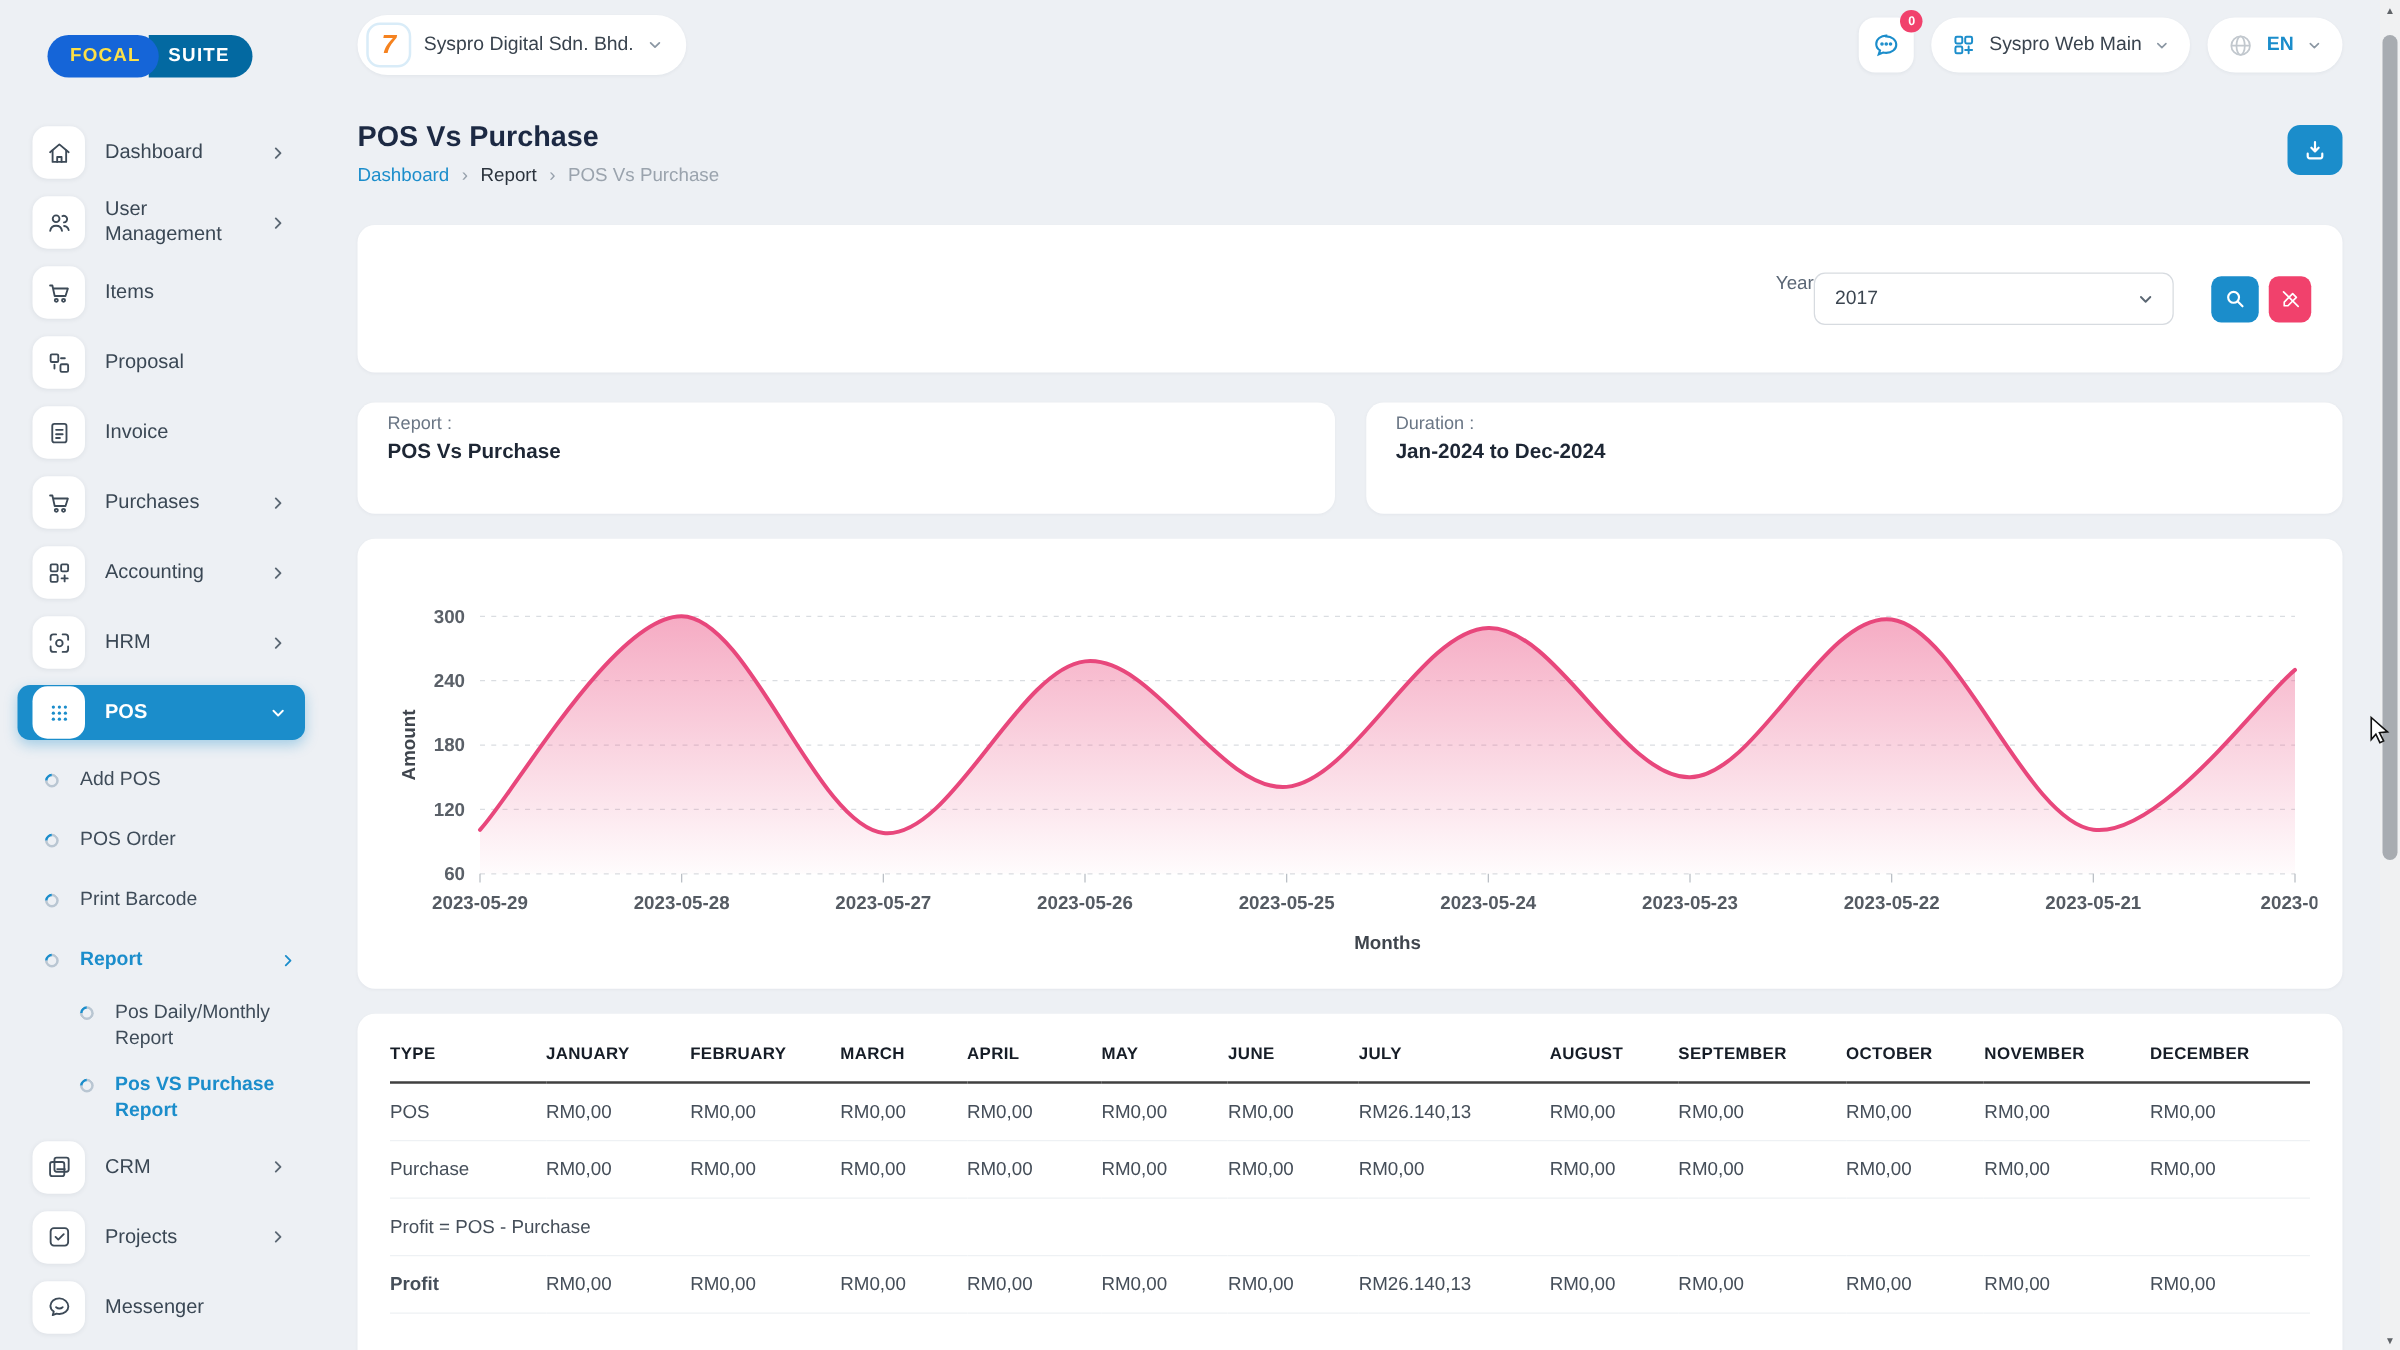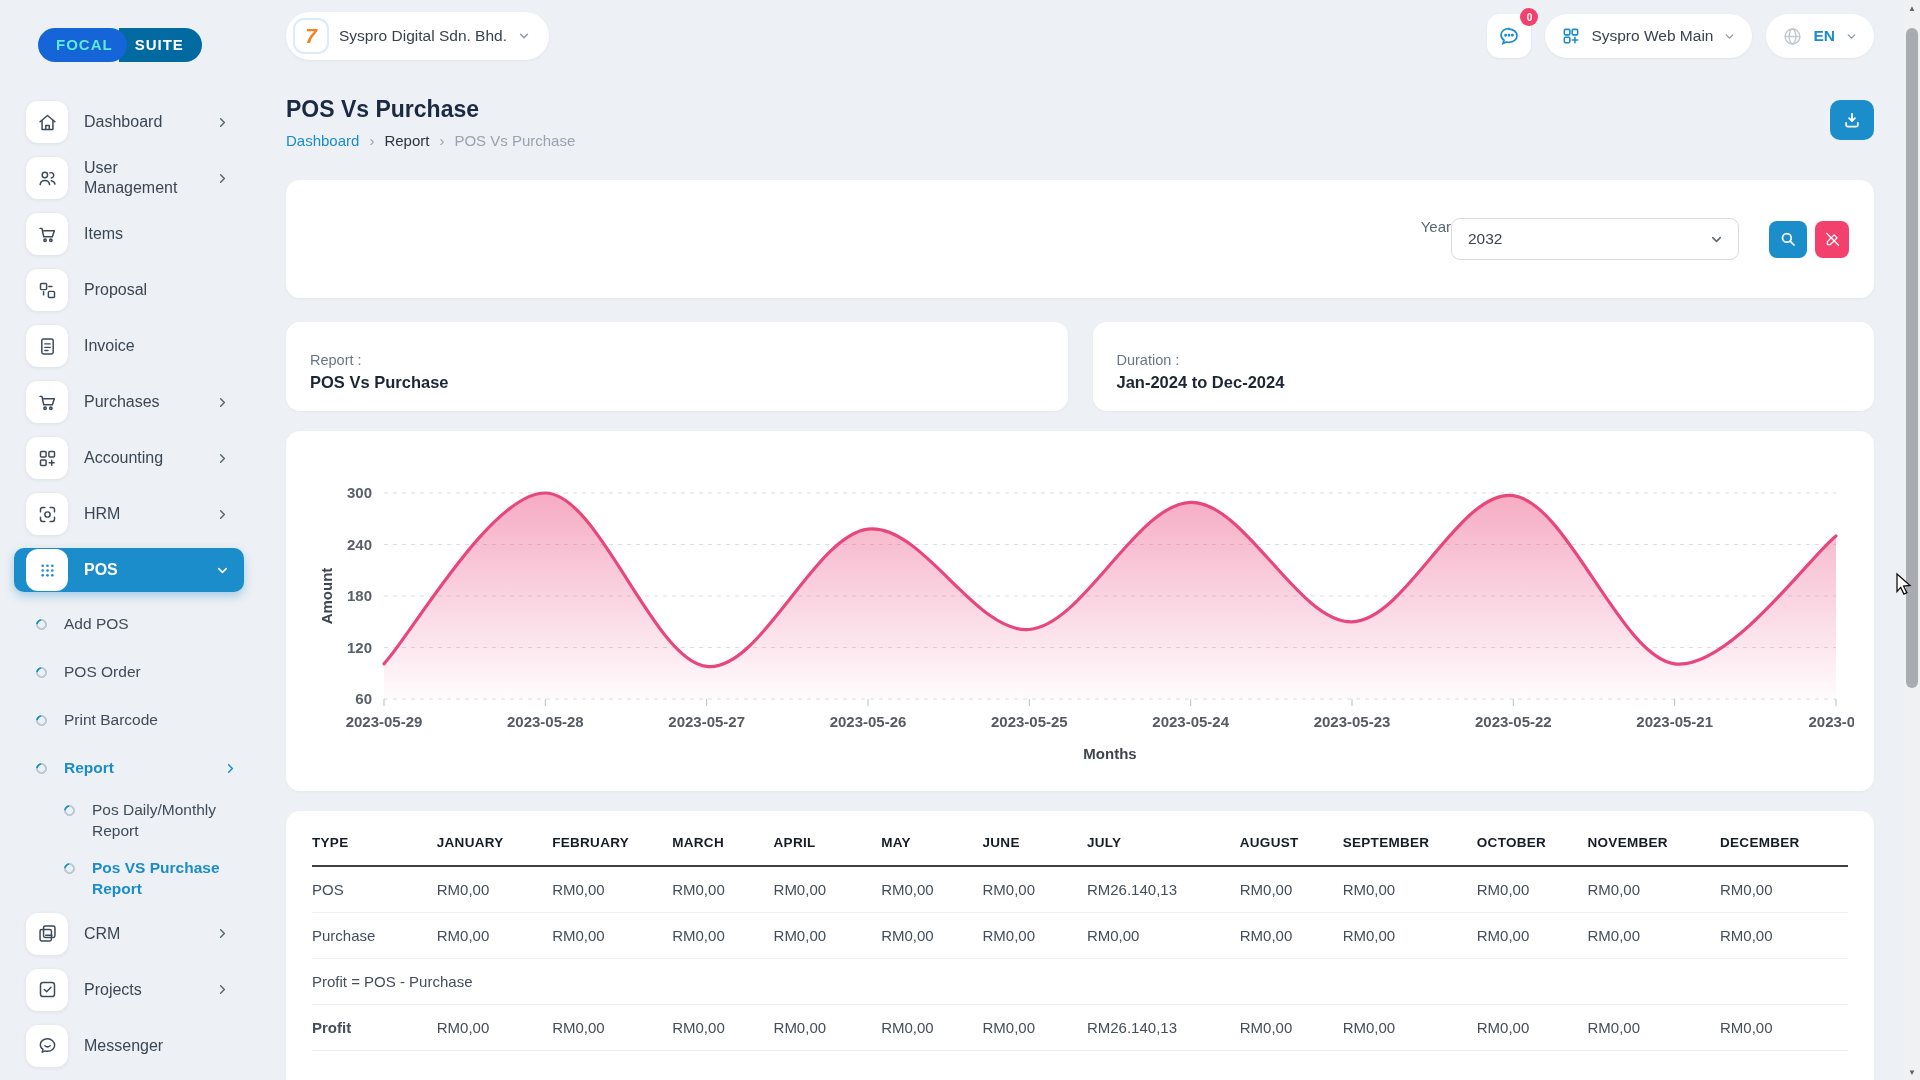--- a/index.html
+++ b/index.html
@@ -2,21 +2,21 @@
 <html><head>
 <meta charset="utf-8">
 <style>
   * { margin:0; padding:0; box-sizing:border-box; }
   html,body { width:1920px; height:1080px; overflow:hidden; }
   body { font-family:"Liberation Sans","DejaVu Sans",sans-serif; background:#edf0f4; color:#3a4754; position:relative; }
 
   
   .sidebar { position:absolute; left:0; top:0; width:258px; height:1080px; padding:28px 0 0 0; overflow:hidden; }
   .logo { margin-left:38px; display:inline-flex; height:34px; cursor:pointer; }
-  .logo-focal { background:#1565d8; color:#5eead4; font-weight:bold; font-size:15px; letter-spacing:1px;
+  .logo-focal { background:#1565d8; color:#fde047; font-weight:bold; font-size:15px; letter-spacing:1px;
     padding:8px 14px 8px 18px; border-radius:17px; position:relative; z-index:2; }
   .logo-suite { background:#0369a1; color:#fff; font-weight:bold; font-size:15px; letter-spacing:1px;
     padding:8px 18px 8px 16px; border-radius:0 17px 17px 0; margin-left:-8px; }
   nav { margin-top:38px; }
   .nav-item { display:flex; align-items:center; height:44px; margin:0 14px 12px 14px; padding-left:12px;
     border-radius:10px; cursor:pointer; position:relative; }
   .nav-item .icon-box { width:42px; height:42px; background:#fff; border-radius:12px; display:flex;
     align-items:center; justify-content:center; color:#3d4a57; box-shadow:0 1px 4px rgba(25,39,52,.07); flex:none; }
   .nav-item .nav-label { margin-left:16px; font-size:16px; color:#3a4754; flex:1; line-height:1.25; }
   .nav-item .chev { color:#5b6773; margin-right:14px; flex:none; }
@@ -67,21 +67,21 @@
   .filter-row { display:flex; align-items:center; gap:8px; }
   .select-box { width:288px; height:42px; border:1px solid #d7dbe0; border-radius:9px; background:#fff;
     display:flex; align-items:center; justify-content:space-between; padding:0 14px 0 16px; font-size:15.5px;
     color:#3b4550; cursor:pointer; margin-right:22px; }
   .search-btn { width:38px; height:37px; border:none; border-radius:8px; background:#1b8dcb; color:#fff;
     display:flex; align-items:center; justify-content:center; cursor:pointer; }
   .clear-btn { width:34px; height:37px; border:none; border-radius:8px; background:#f1416c; color:#fff;
     display:flex; align-items:center; justify-content:center; cursor:pointer; }
 
   .summary-row { margin-top:24px; display:flex; gap:25px; }
-  .summary-card { flex:1; height:89px; padding:30px 24px; }
+  .summary-card { flex:1; height:89px; padding:9px 24px; }
   .summary-label { font-size:14.5px; color:#6a7685; }
   .summary-value { font-size:16.5px; font-weight:bold; color:#1d2634; margin-top:5px; }
 
   .chart-card { margin-top:20px; height:360px; padding:18px 20px; }
   .table-card { margin-top:20px; height:320px; padding:6px 26px; overflow:hidden; }
   .report-table { width:100%; border-collapse:collapse; table-layout:fixed; }
   .report-table th { font-size:13.5px; font-weight:bold; color:#161d27; text-align:left; padding:18px 8px 15px 0;
     letter-spacing:.3px; border-bottom:2px solid #404040; }
   .report-table td { font-size:15px; color:#454e59; padding:14px 8px 14px 0; border-bottom:1px solid #eef1f4; }
   .type-cell { color:#353f4b; }
@@ -348,21 +348,21 @@
           <path d="M5 15.5v2.6A1.9 1.9 0 0 0 6.9 20h10.2a1.9 1.9 0 0 0 1.9-1.9v-2.6"></path>
         </svg>
     </button>
   </div>
 
   <section class="card filter-card">
     <div class="year-group">
       <span class="year-label">Year</span>
       <div class="filter-row">
         <div class="select-box">
-          <span>2032</span>
+          <span>2017</span>
           <svg class="chev-sm" width="15" height="15" viewBox="0 0 24 24" fill="none" stroke="#5b6773" stroke-width="2.4" stroke-linecap="round" stroke-linejoin="round">
               <path d="M6 9l6 6 6-6"></path>
             </svg>
         </div>
         <button class="search-btn">
           <svg width="18" height="18" viewBox="0 0 24 24" fill="none" stroke="currentColor" stroke-width="2.3" stroke-linecap="round">
               <circle cx="10.5" cy="10.5" r="5.8"></circle>
               <path d="M15.2 15.2L20 20"></path>
             </svg>
         </button>

